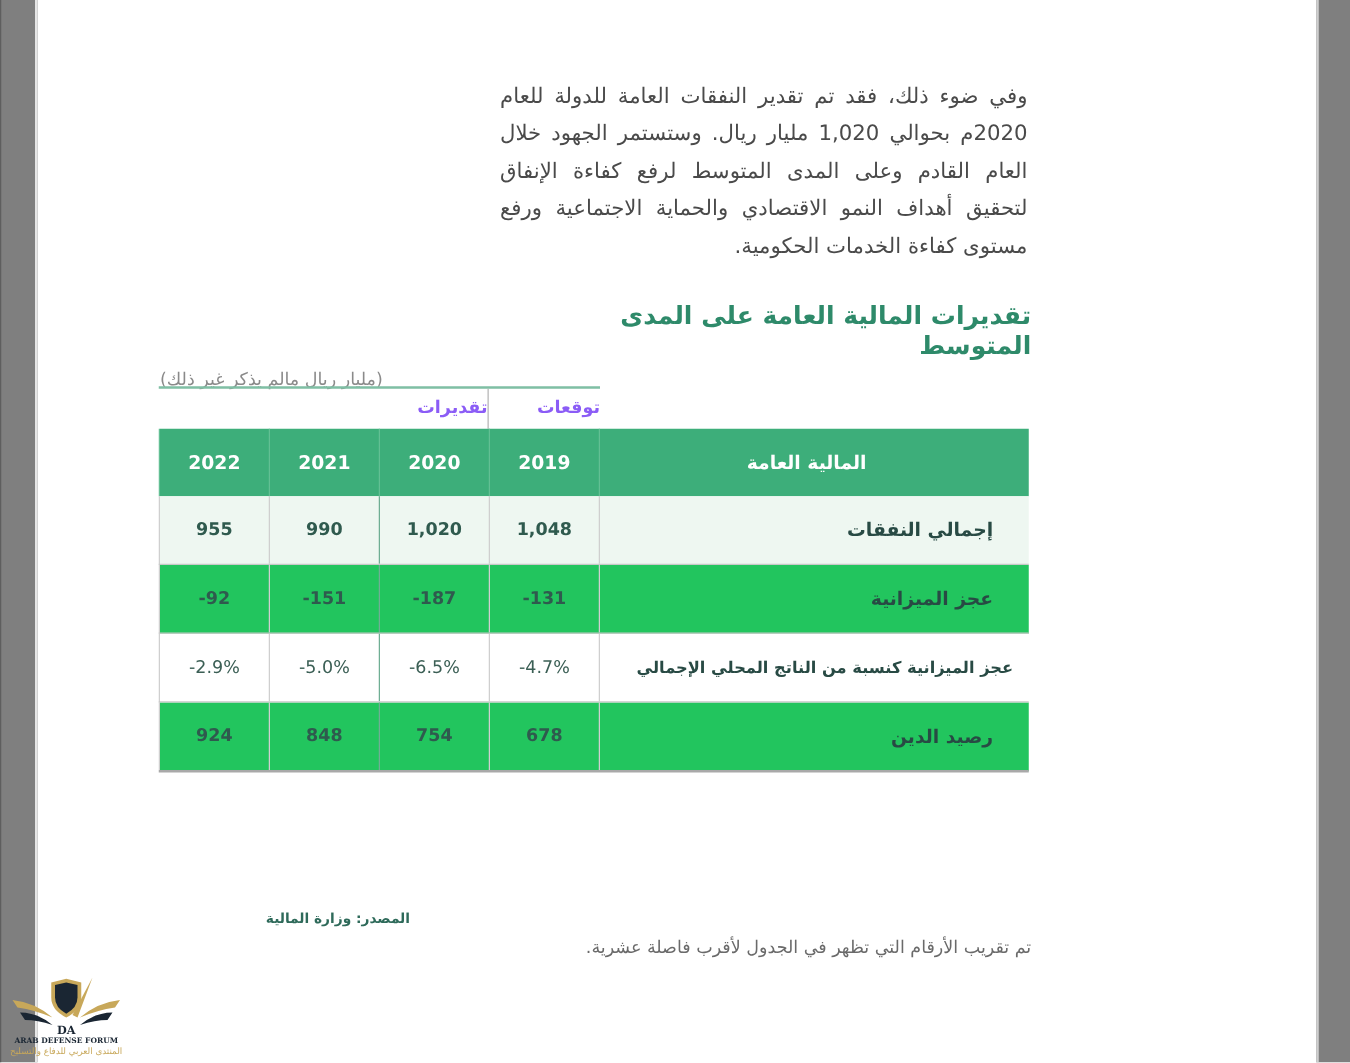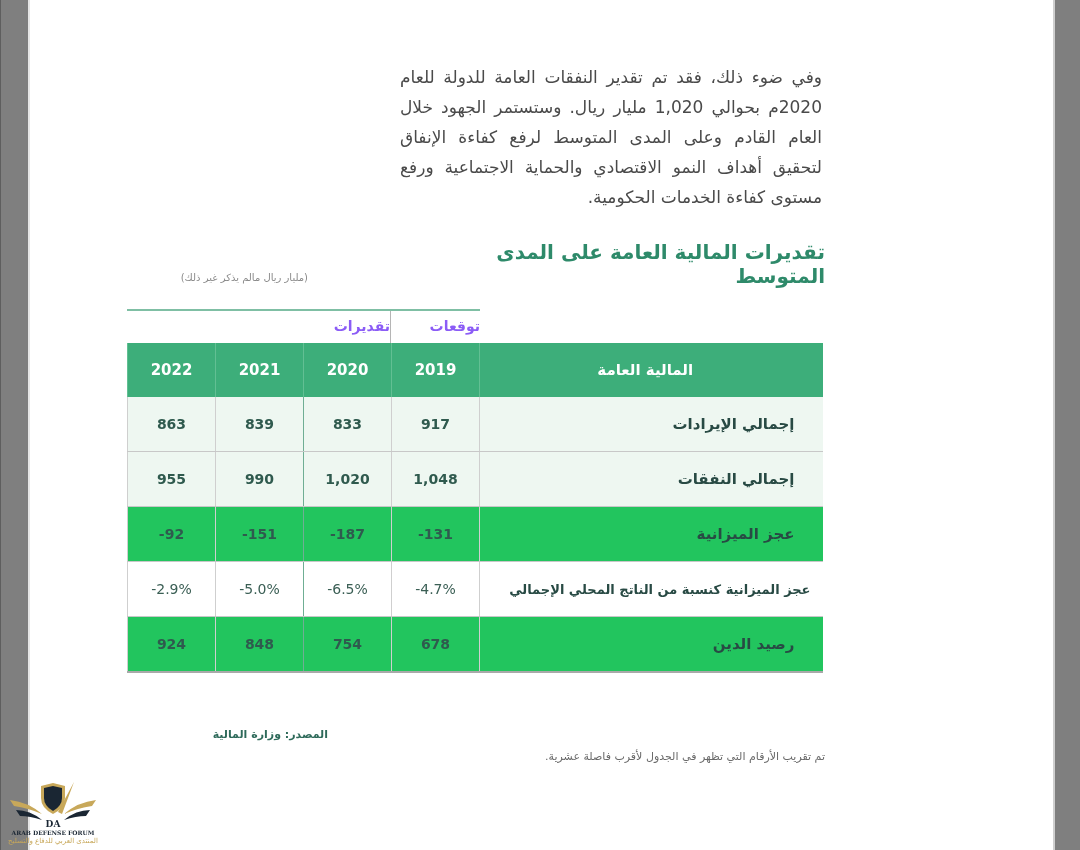--- a/index.html
+++ b/index.html
@@ -21,23 +21,23 @@
       position: absolute; left: 400px; top: 62px; width: 422px;
       direction: rtl; text-align: justify; text-align-last: right;
       color: #4a4a4a; font-size: 17px; line-height: 30px;
     }
     .title {
       position: absolute; left: 440px; top: 240px; width: 385px;
       direction: rtl; text-align: right;
       color: #2e8a6a; font-size: 20px; font-weight: bold;
     }
     .units {
-      position: absolute; left: 128px; top: 272px; width: 180px;
-      direction: rtl; text-align: right;
-      color: #8a8a8a; font-size: 10px;
+      position: absolute; left: 128px; top: 296px; width: 180px;
+      direction: rtl; text-align: left;
+      color: #8a8a8a; font-size: 14px;
     }
     .top-rule {
       position: absolute; left: 127px; top: 309px; width: 353px; height: 2px;
       background: #7fbfa4;
     }
     .grp-divider {
       position: absolute; left: 390px; top: 311px; width: 1px; height: 32px;
       background: #b5b5b5;
     }
     .grp-label {
@@ -80,21 +80,21 @@
     table.fin tbody tr.g2 td { background: #22c55e; }
     table.fin tbody tr.w td { background: #ffffff; }
     table.fin tbody tr:last-child td { border-bottom: 2px solid #a9a9a9; }
 
     .source {
       position: absolute; left: 128px; top: 728px; width: 200px;
       direction: rtl; text-align: right; font-size: 11px; font-weight: bold; color: #2e6a5a;
     }
     .note {
       position: absolute; left: 420px; top: 750px; width: 405px;
-      direction: rtl; text-align: right; font-size: 11px; color: #6a6a6a;
+      direction: rtl; text-align: right; font-size: 14px; color: #6a6a6a;
     }
 
     .logo {
       position: absolute; left: 8px; top: 778px; width: 90px; height: 70px;
     }
     .logo .en {
       position: absolute; left: 0; top: 51px; width: 90px; text-align: center;
       font-family: "DejaVu Serif", serif; font-size: 6px; font-weight: bold; color: #1a2633;
     }
     .logo .ar {
@@ -128,27 +128,20 @@
   <thead>
     <tr>
       <th>2022</th>
       <th>2021</th>
       <th>2020</th>
       <th>2019</th>
       <th class="lbl">المالية العامة</th>
     </tr>
   </thead>
   <tbody>
-    <tr class="g1">
-      <td>863</td>
-      <td>839</td>
-      <td class="sep">833</td>
-      <td>917</td>
-      <td class="lbl">إجمالي الإيرادات</td>
-    </tr>
     <tr class="g1">
       <td>955</td>
       <td>990</td>
       <td class="sep">1,020</td>
       <td>1,048</td>
       <td class="lbl">إجمالي النفقات</td>
     </tr>
     <tr class="g2">
       <td>-92</td>
       <td>-151</td>

